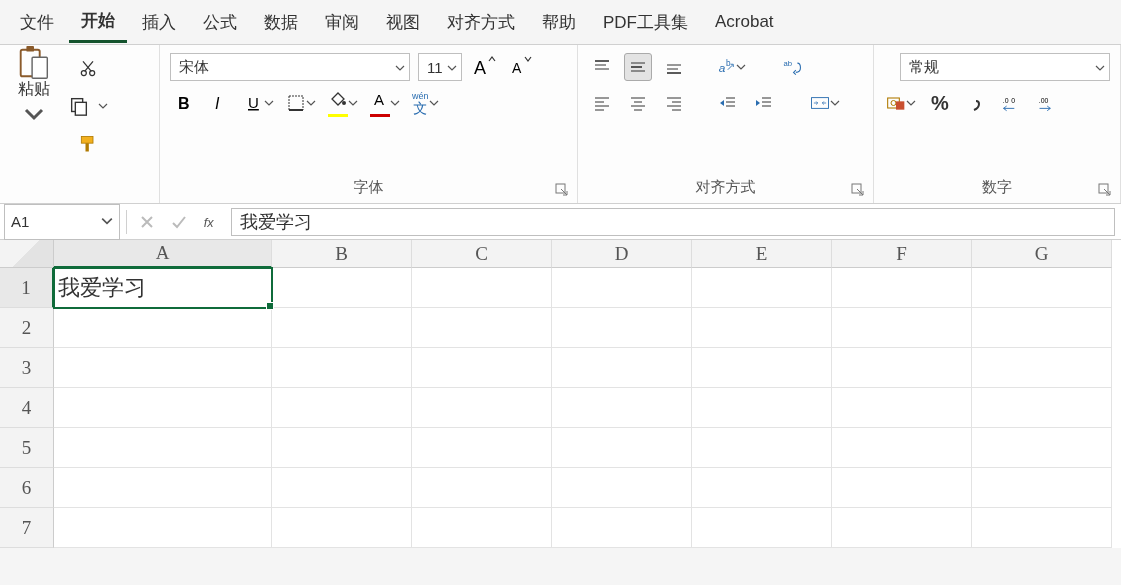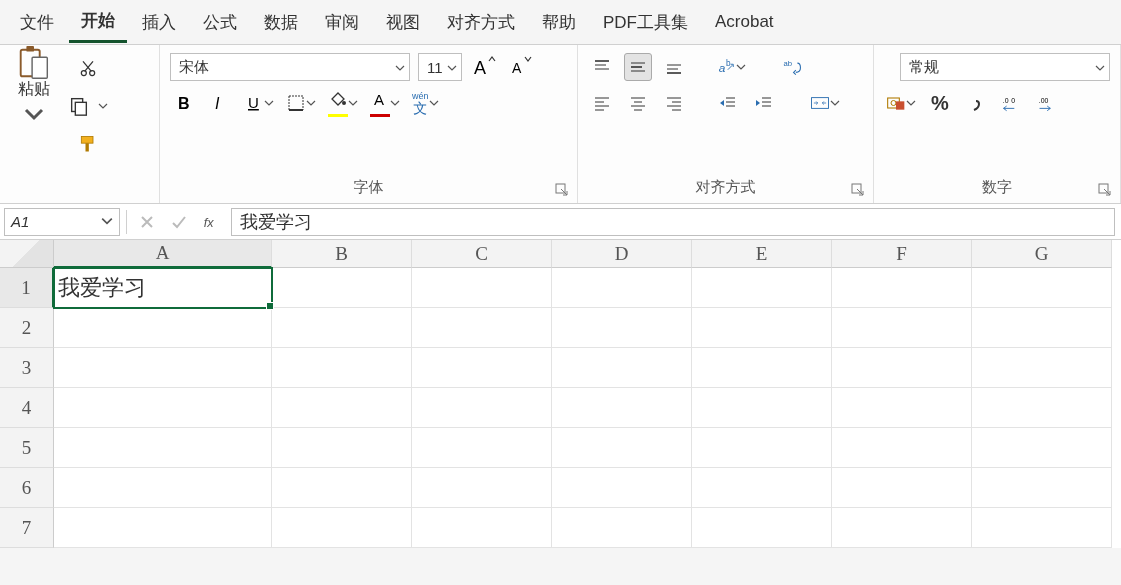--- a/index.html
+++ b/index.html
@@ -42,21 +42,21 @@
 
 
 .align-rows { display: flex; flex-direction: column; gap: 8px; padding: 4px; }
 
 
 .num-rows { display: flex; flex-direction: column; gap: 8px; padding: 4px; }
 .num-format { width: 210px; margin-left: 16px; }
 
 
 .formula-bar { display: flex; align-items: center; height: 36px; background: #fff; border-bottom: 1px solid #d0d0d0; }
-.namebox { width: 116px; height: 28px; border: 1px solid #bfbfbf; margin-left: 4px; display: flex; align-items: center; padding: 0 6px; font-size: 15px; background: #fff; font-style: italic; }
+.namebox { width: 116px; height: 36px; border: 1px solid #bfbfbf; margin-left: 4px; display: flex; align-items: center; padding: 0 6px; font-size: 15px; background: #fff; }
 .namebox .caret { margin-left: auto; }
 .fbar-sep { width: 1px; height: 24px; background: #d0d0d0; margin: 0 6px; }
 .fbar-btns { display: flex; gap: 4px; align-items: center; color: #ec4899; }
 .fbar-btns .btn svg { width: 18px; height: 18px; }
 .fbar-input { flex: 1; height: 28px; border: 1px solid #bfbfbf; margin: 0 6px; padding: 0 8px; font-size: 18px; background: #fff; display: flex; align-items: center; }
 
 
 .grid { background: #fff; position: relative; }
 .colheads { display: flex; height: 28px; }
 .corner { width: 54px; height: 28px; background: linear-gradient(135deg, #f3f3f3 50%, #e3e3e3 50%); border-right: 1px solid #ccc; border-bottom: 1px solid #ccc; }

